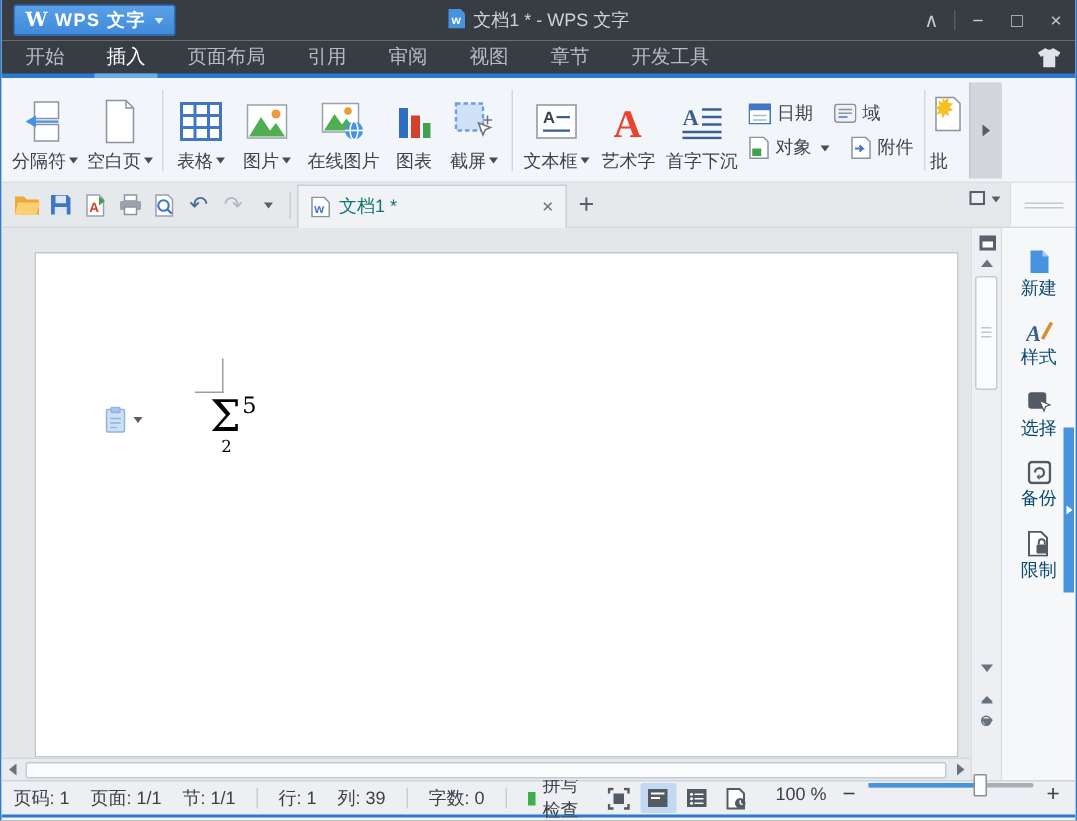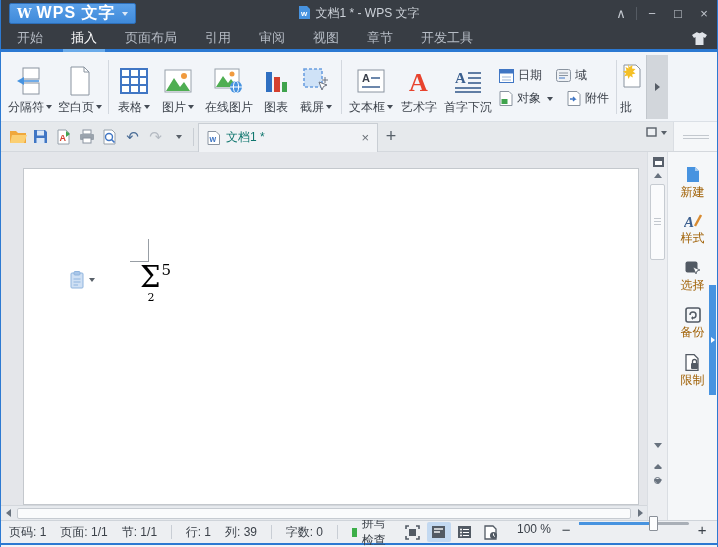--- a/index.html
+++ b/index.html
@@ -8,21 +8,21 @@
   .window{
     position:relative; width:718px; height:547px; background:#f2f5f9;
     border-left:1px solid #2d7ad2; border-right:1px solid #2d7ad2;
     overflow:hidden;
   }
   
   .titlebar{ position:relative; height:27px; background:#383d44; display:flex; align-items:center; }
   .wps-btn{ margin-left:8px; height:21px; background:linear-gradient(#5aa0e8,#3f8ada); border:1px solid #2d6fb9;
     border-radius:2px; display:flex; align-items:center; padding:0 7px; color:#fff; cursor:pointer; }
   .wps-logo{ font-weight:bold; font-size:13px; margin-right:5px; font-family:"DejaVu Serif",serif; }
-  .wps-btn .lbl{ font-size:16px; font-weight:bold; letter-spacing:1px; }
+  .wps-btn .lbl{ font-size:12px; font-weight:bold; letter-spacing:1px; }
   .caret-dn{ width:0;height:0;border-left:3.5px solid transparent;border-right:3.5px solid transparent;
     border-top:4px solid #dce9f8; display:inline-block; margin-left:6px; }
   .win-title{ position:absolute; left:0; right:0; text-align:center; font-size:12px; color:#cdd2d9; pointer-events:none; }
   .win-title .doc-ico{ display:inline-block; vertical-align:-2px; margin-right:5px; }
   .win-controls{ margin-left:auto; display:flex; align-items:center; color:#c3c8cf; }
   .wc{ width:26px; text-align:center; font-size:13px; cursor:pointer; }
   .wc-div{ width:1px; height:13px; background:#555b63; margin:0 2px; }
   
   .tabrow{ position:relative; height:25px; background:#383d44; display:flex; align-items:center;
     border-bottom:3px solid #2c79d2; padding-left:2px; }
@@ -93,21 +93,21 @@
   .vdown{ position:absolute; bottom:72px; left:6px; width:0;height:0;border-left:4px solid transparent;border-right:4px solid transparent;border-top:5px solid #68727e; cursor:pointer; }
   .pgprev{ position:absolute; bottom:50px; left:6px; cursor:pointer; }
   .pgnext{ position:absolute; bottom:18px; left:6px; cursor:pointer; }
   .dbl{ width:0;height:0;border-left:4px solid transparent;border-right:4px solid transparent; }
   .dbl.up{ border-bottom:4px solid #68727e; margin-bottom:1px; }
   .dbl.dn{ border-top:4px solid #68727e; margin-bottom:1px; }
   .selobj{ position:absolute; bottom:36px; left:6px; width:7px; height:7px; border:1.5px solid #68727e; border-radius:50%; cursor:pointer; }
   
   .sidebar{ width:50px; background:#f5f7f9; border-left:1px solid #dadee3; display:flex; flex-direction:column; align-items:center; padding-top:6px; }
   .sbitem{ width:100%; height:47px; display:flex; flex-direction:column; align-items:center; justify-content:center; cursor:pointer; gap:3px; }
-  .sblabel{ font-size:12px; color:#a16207; line-height:12px; }
+  .sblabel{ font-size:12px; color:#0c4a6e; line-height:12px; }
   .expand-handle{ position:absolute; right:1px; top:285px; width:7px; height:110px; background:#4793e0; cursor:pointer;
     display:flex; align-items:center; justify-content:center; }
   .expand-handle .tri{ width:0;height:0;border-top:3.5px solid transparent;border-bottom:3.5px solid transparent;border-left:4px solid #ffffff; }
   
   .statusbar{ height:25px; background:#edeff2; border-top:1px solid #cfd4da; border-bottom:2px solid #2c79d2;
     display:flex; align-items:center; font-size:12px; color:#3b4149; padding:0 8px; }
   .sfield{ margin-right:14px; cursor:pointer; white-space:nowrap;text-align:right; }
   .ssep{ width:1px; height:14px; background:#c9ced5; margin-right:14px; }
   .spell{ display:flex; align-items:center; gap:5px; margin-right:10px; cursor:pointer; }
   .greensq{ width:9px; height:9px; background:#3dae49; }

